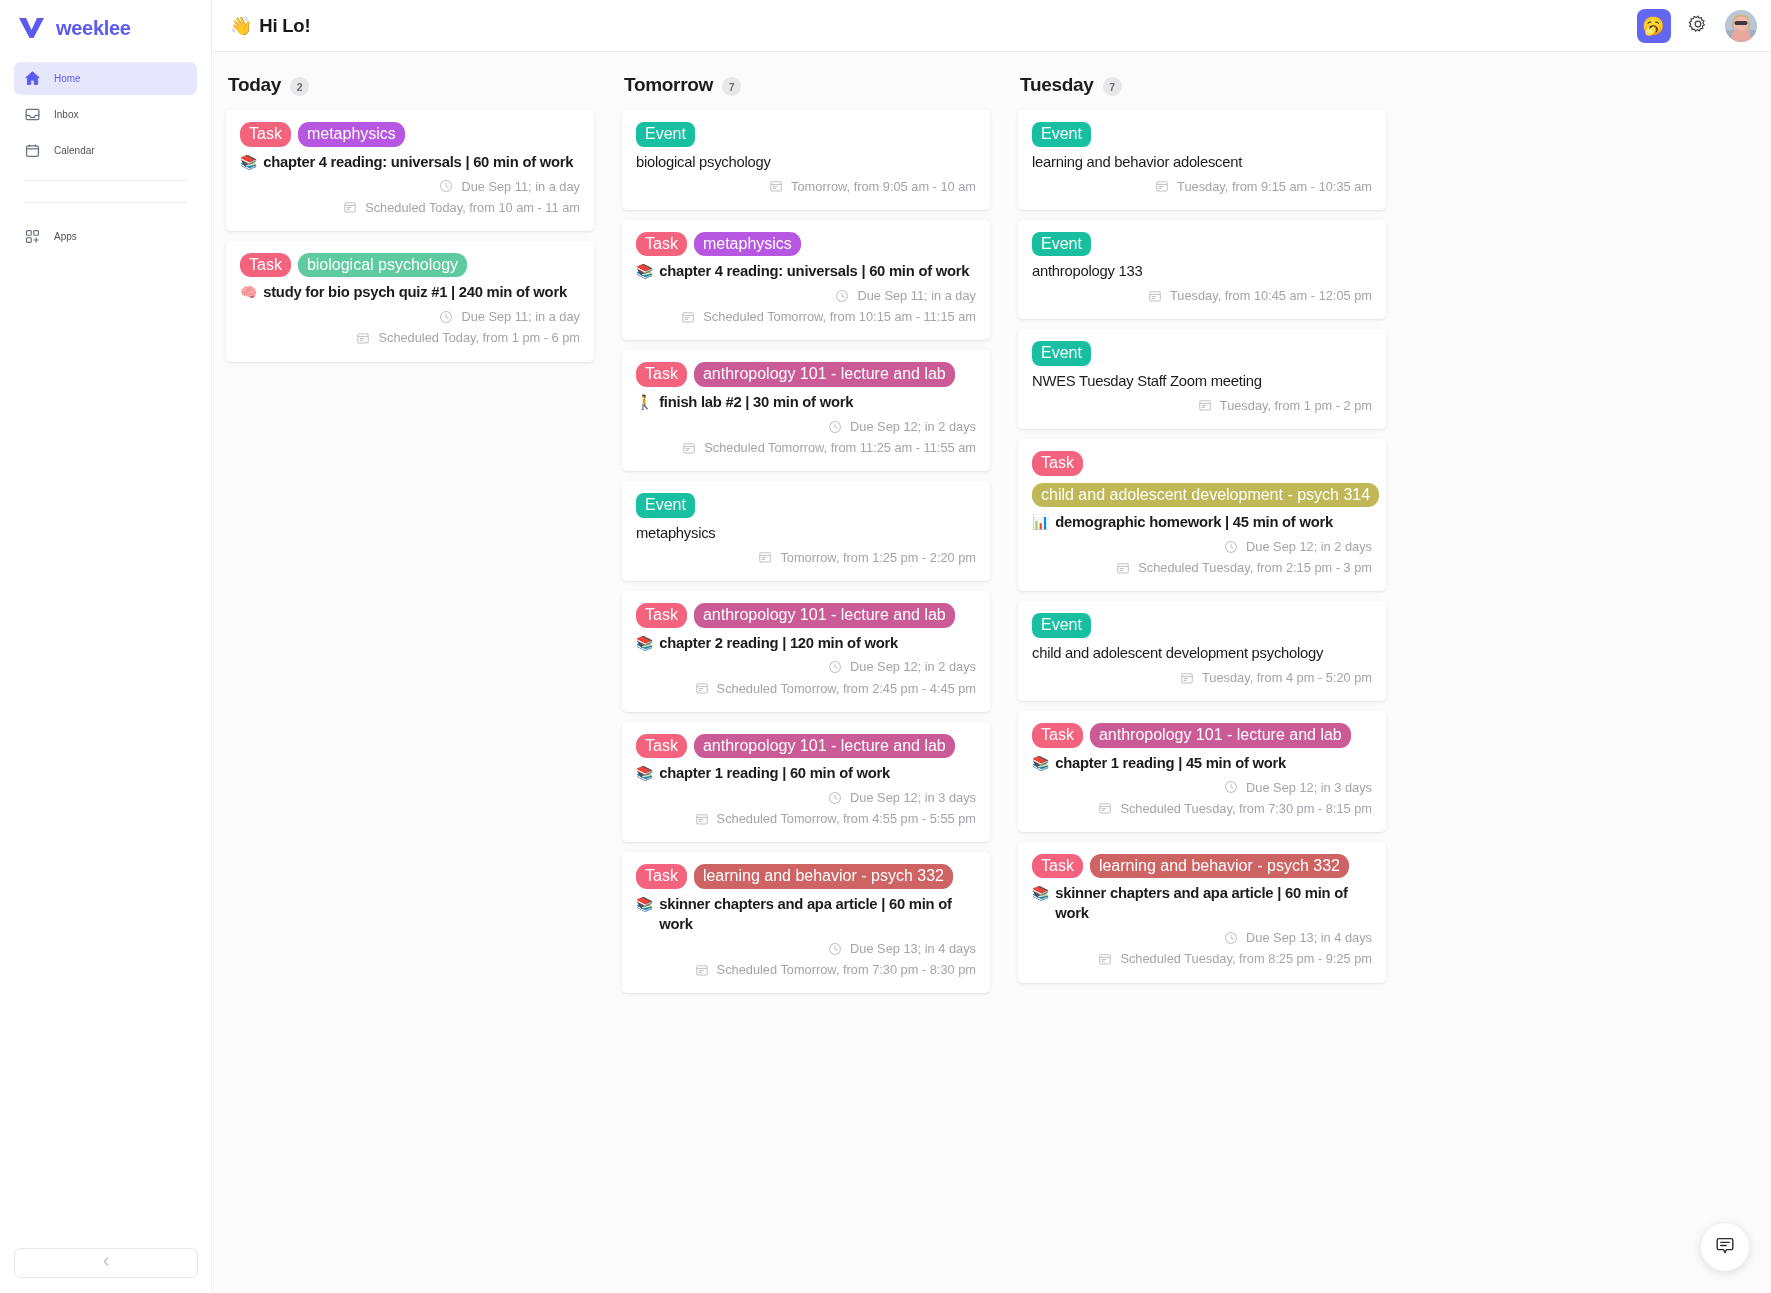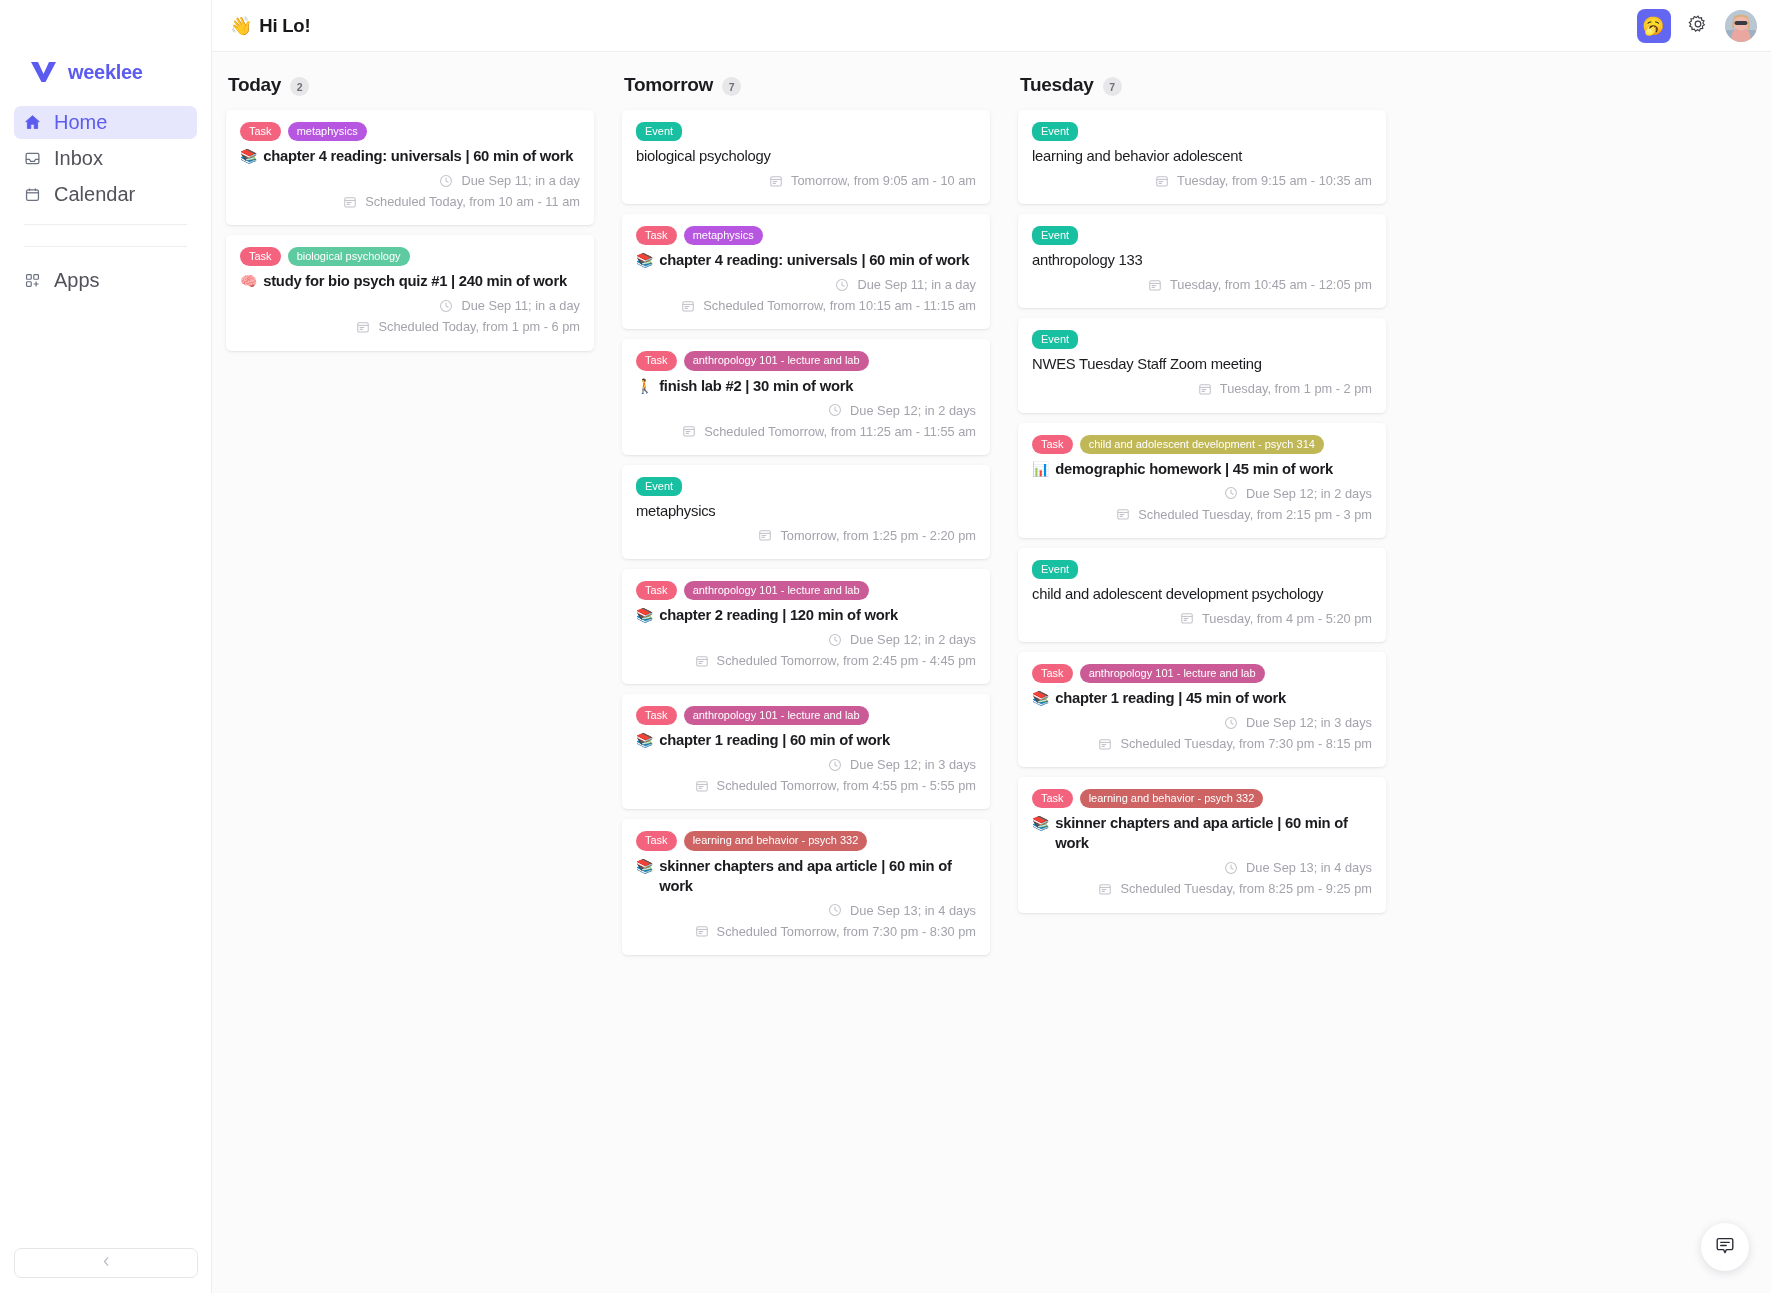--- a/index.html
+++ b/index.html
@@ -15,34 +15,33 @@
   .sidebar {
     width: 212px; height: 1293px;
     background: #ffffff;
     border-right: 1px solid #eceef1;
     display: flex; flex-direction: column;
     flex: 0 0 212px;
     position: relative;
   }
   .brand {
     display: flex; align-items: center; gap: 11px;
-    padding: 18px 0 18px 30px;
+    padding: 18px 0 18px 18px;
     height: 56px;
-    margin-top: 44px;
   }
   .brand-logo { width: 27px; height: 22px; flex: 0 0 27px; }
   .brand-name {
     font-size: 20px; font-weight: 700; color: #5b5bf0; letter-spacing: -0.3px;
   }
   .nav-group { padding: 6px 14px 0 14px; }
   .nav-item {
     display: flex; align-items: center; gap: 13px;
     height: 33px; padding: 0 10px;
     border-radius: 7px;
-    color: #52525b; font-size: 20px;
+    color: #52525b; font-size: 10px;
     cursor: pointer;
     margin-bottom: 3px;
   }
   .nav-item .ico { width: 17px; height: 17px; flex: 0 0 17px; display:flex; align-items:center; justify-content:center; }
   .nav-item.active { background: #e6e6fd; color: #5b5bf0; }
   .nav-item.active .ico svg { stroke: #5b5bf0; fill: #5b5bf0; }
   .nav-sep {
     height: 1px; background: #eceef1;
     margin: 10px 24px 11px 24px;
   }
@@ -120,21 +119,21 @@
     background: #ffffff;
     border-radius: 5px;
     padding: 12px 14px 13px 14px;
     box-shadow: 0 1px 2px rgba(16,24,40,.06), 0 1px 5px rgba(16,24,40,.05);
     margin-bottom: 10px;
     cursor: pointer;
   }
   .card-tags { display: flex; align-items: center; gap: 7px; margin-bottom: 6px; flex-wrap: wrap; }
   .tag {
     border-radius: 11px; padding: 3px 9px 4px 9px;
-    font-size: 11px; color: #ffffff; font-weight: 400;
+    font-size: 16px; color: #ffffff; font-weight: 400;
     line-height: 1.1; white-space: nowrap; text-align: center;
   }
   .tag.type-task { background: #f4637e; }
   .tag.type-event { background: #18bfa0; border-radius: 8px; }
   .card-title {
     font-size: 14.8px; font-weight: 700; color: #1c1c20;
     letter-spacing: -0.25px; line-height: 1.35;
     display: flex; align-items: baseline; gap: 6px;
     margin-bottom: 3px;
   }

